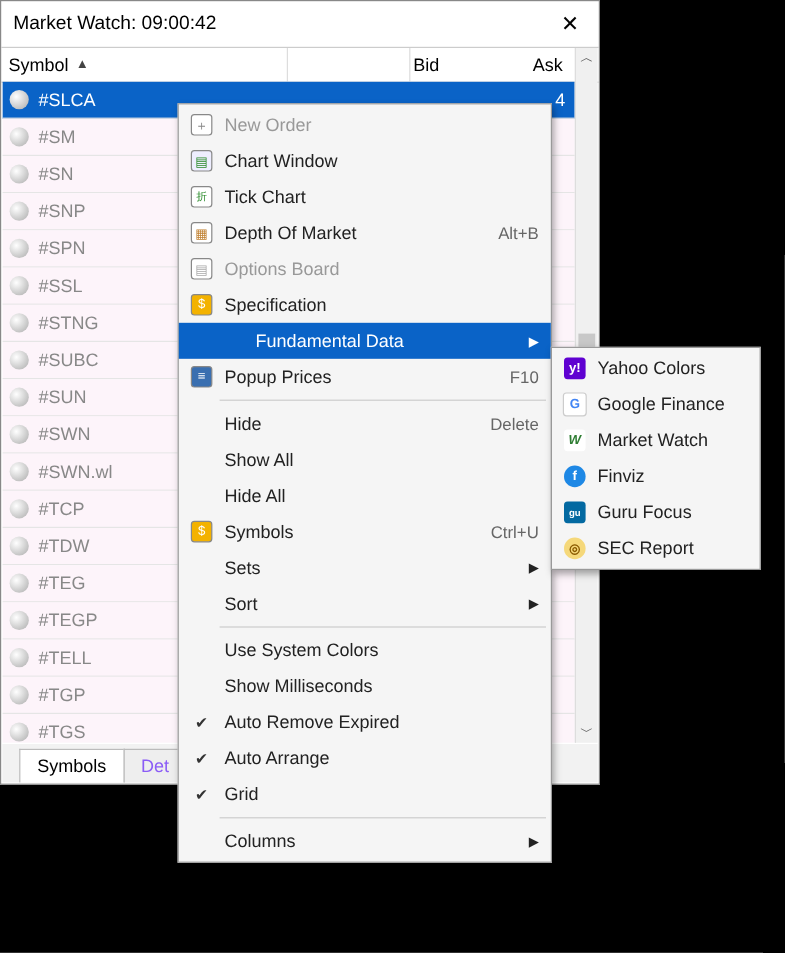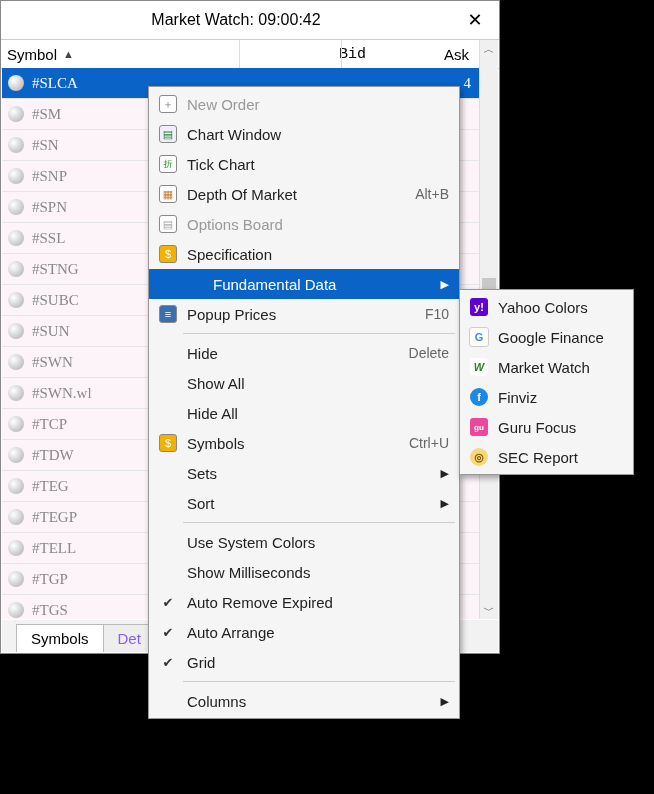--- a/index.html
+++ b/index.html
@@ -23,59 +23,58 @@
     box-sizing: border-box;
   }
   .titlebar {
     height: 38px;
     border-bottom: 1px solid #ccc;
     display: flex;
     align-items: center;
     padding: 0 10px;
     font-size: 16px;
   }
-  .titlebar .title { flex: 1; text-align: center; }
+  .titlebar .title { flex: 1; }
   .titlebar .close {
     width: 28px;
     text-align: center;
     font-size: 18px;
     cursor: pointer;
   }
   .header {
     height: 28px;
     display: flex;
     border-bottom: 1px solid #ccc;
     font-size: 15px;
     align-items: center;
     padding: 0 0 0 6px;
     position: relative;
     gap: 31px;
   }
   .header .col-sym { flex: 0 0 228px; display:flex; align-items:center; gap:6px;}
-  .header .col-bid { flex: 0 0 100px; text-align: right; padding-right:8px;font-family:Liberation Mono, monospace;}
+  .header .col-bid { flex: 0 0 100px; text-align: right; padding-right:8px;}
   .header .col-ask { flex: 1; text-align: right; padding-right:30px;}
   .header .sortarrow { font-size: 11px; color:#444;}
   .vline { position:absolute; top:0; bottom:0; width:1px; background:#ddd;}
   .vline1 { left: 238px;}
   .vline2 { left: 340px;}
   .rows {
     position: absolute;
     top: 67px; bottom: 34px; left:1px; right:20px;
     overflow: hidden;
   }
   .row {
     height: 30px;
     display: flex;
     align-items: center;
     border-bottom: 1px solid #e5e5e5;
     background: #fdf4fa;
     padding-left: 6px;
     font-size: 15px;
     color: #888;
-    font-family: Liberation Serif, serif;
   }
   .row.selected {
     background: #0a63c7;
     color: #fff;
   }
   .row .bullet {
     width: 16px; height: 16px;
     border-radius: 50%;
     background: radial-gradient(circle at 35% 35%, #fff, #ccc 60%, #aaa);
     margin-right: 8px;
@@ -450,21 +449,21 @@
       <span class="label">Market Watch</span>
     </div>
     <div class="mi">
       <span class="icon">
         <span class="micon" style="background: rgb(30, 136, 229); border-radius: 50%;">f</span>
       </span>
       <span class="label">Finviz</span>
     </div>
     <div class="mi">
       <span class="icon">
-        <span class="micon" style="background: #ec4899; font-size: 8px;">gu</span>
+        <span class="micon" style="background: #0369a1; font-size: 8px;">gu</span>
       </span>
       <span class="label">Guru Focus</span>
     </div>
     <div class="mi">
       <span class="icon">
         <span class="micon" style="background: rgb(245, 216, 122); border-radius: 50%; color: rgb(138, 90, 0);">◎</span>
       </span>
       <span class="label">SEC Report</span>
     </div>
   </div>

